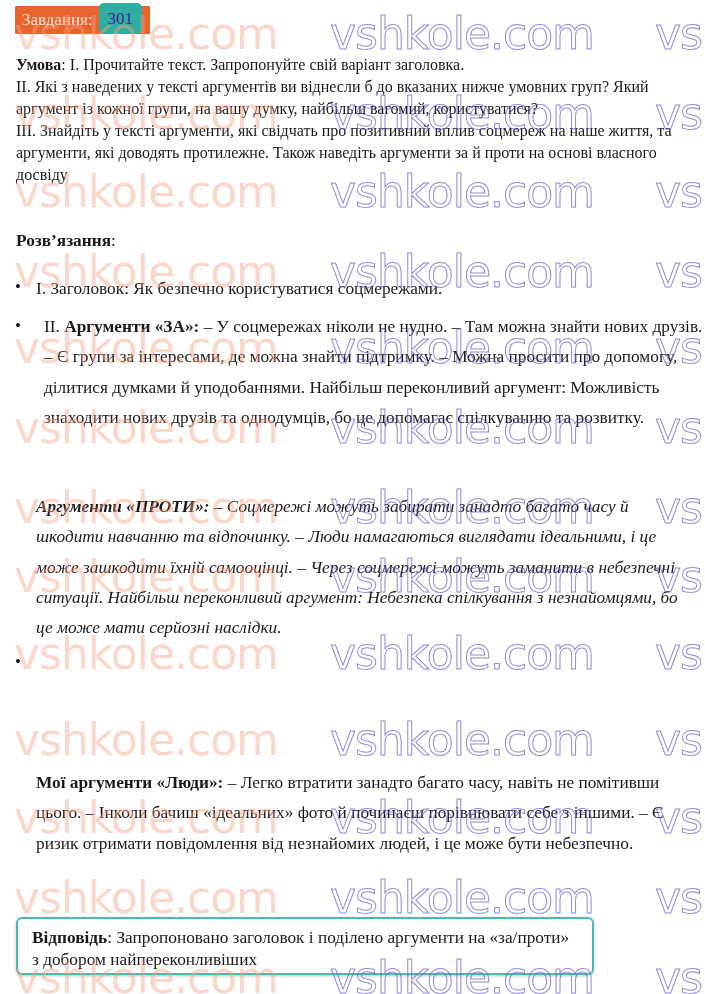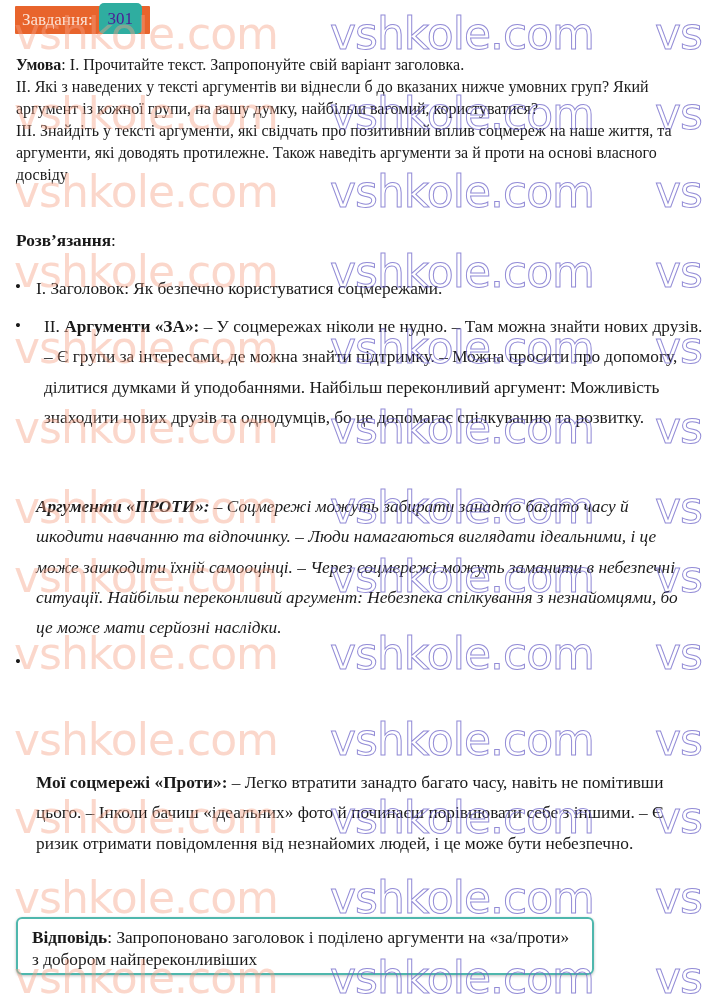--- a/index.html
+++ b/index.html
@@ -67,21 +67,21 @@
     <span>ІІ. </span><span class="bold">Аргументи «ЗА»:</span><span> – У соцмережах ніколи не нудно. – Там можна знайти нових друзів. – Є групи за інтересами, де можна знайти підтримку. – Можна просити про допомогу, ділитися думками й уподобаннями. Найбільш переконливий аргумент: Можливість знаходити нових друзів та однодумців, бо це допомагає спілкуванню та розвитку.</span>
   </div>
 
   <div class="item" style="left:36px; top:492px; width:660px;font-style:italic;">
     <span class="bold">Аргументи «ПРОТИ»:</span><span> – Соцмережі можуть забирати занадто багато часу й шкодити навчанню та відпочинку. – Люди намагаються виглядати ідеальними, і це може зашкодити їхній самооцінці. – Через соцмережі можуть заманити в небезпечні ситуації. Найбільш переконливий аргумент: Небезпека спілкування з незнайомцями, бо це може мати серйозні наслідки.</span>
   </div>
 
   <span class="bullet" style="top:652px">•</span>
 
   <div class="item" style="left:36px; top:768px; width:662px;">
-    <span class="bold">Мої соцмережі «Проти»:</span><span> – Легко втратити занадто багато часу, навіть не помітивши цього. – Інколи бачиш «ідеальних» фото й починаєш порівнювати себе з іншими. – Є ризик отримати повідомлення від незнайомих людей, і це може бути небезпечно.</span>
+    <span class="bold">Мої аргументи «Люди»:</span><span> – Легко втратити занадто багато часу, навіть не помітивши цього. – Інколи бачиш «ідеальних» фото й починаєш порівнювати себе з іншими. – Є ризик отримати повідомлення від незнайомих людей, і це може бути небезпечно.</span>
   </div>
 
   <div class="answer">
     <span class="bold">Відповідь</span><span>: Запропоновано заголовок і поділено аргументи на «за/проти» з добором найпереконливіших</span>
   </div>
 </div>
 
 <div>
   <span class="wm wm-orange" style="left:14px; top:12px;">vshkole.com</span>
   <span class="wm wm-outline" style="left:330px; top:12px;">vshkole.com</span>

